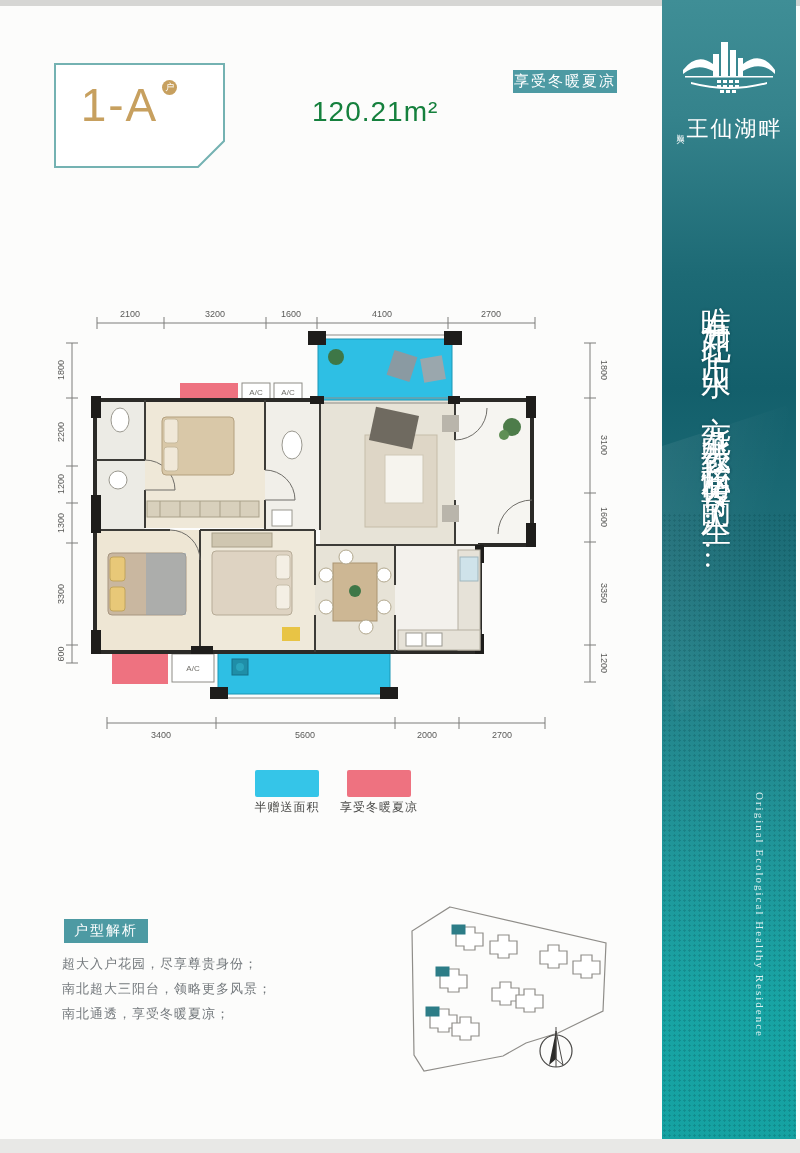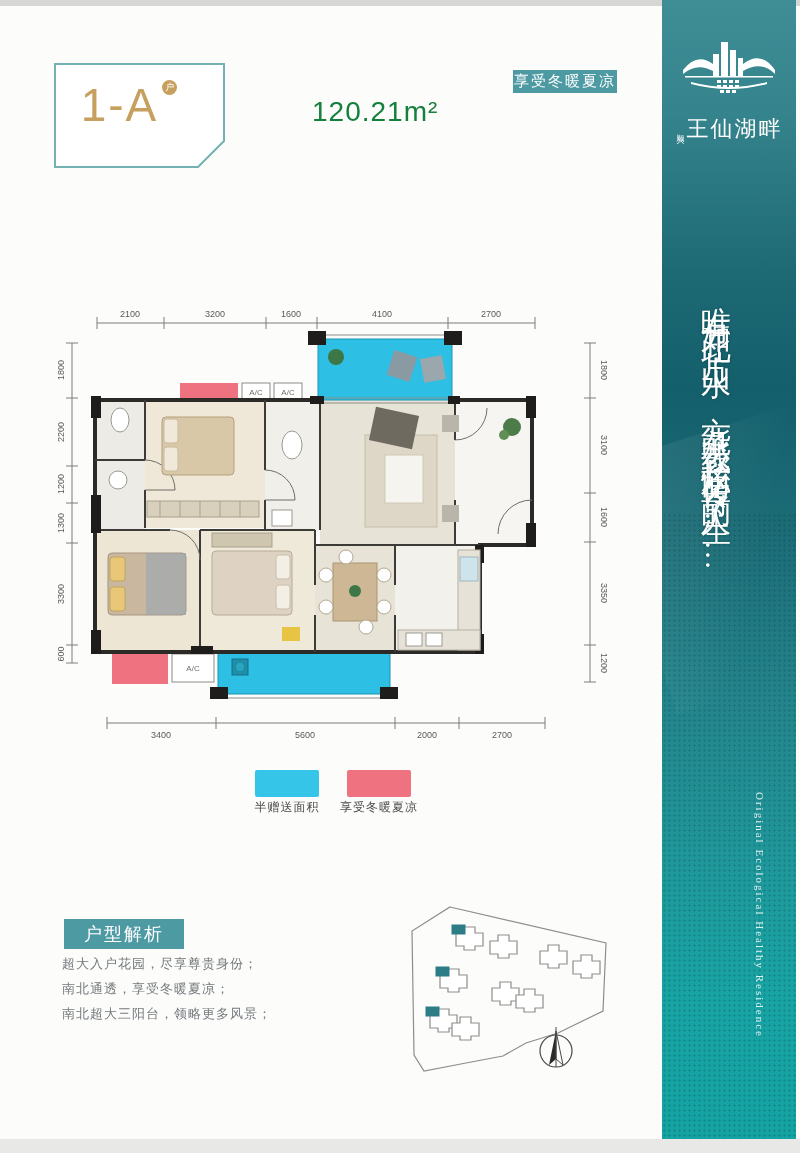--- a/index.html
+++ b/index.html
@@ -55,22 +55,22 @@
   .pillar{fill:#1e1d1b;}
   .door{stroke:#6f6d68;stroke-width:1;fill:none;}
   .actext{fill:#6f6d68;font-size:8px;font-family:"Liberation Sans",sans-serif;}
 
   
   .legend-item{position:absolute;width:110px;text-align:center;}
   .legend-swatch{width:64px;height:27px;margin:0 auto;border-radius:2px;}
   .legend-label{margin-top:2px;font-size:12px;color:#4c4c4a;letter-spacing:1px;}
 
   
-  .analysis-badge{position:absolute;left:64px;top:919px;padding:3px 20px;background:#4d9aa3;
-    color:#fff;font-size:18px;letter-spacing:2px;}
+  .analysis-badge{position:absolute;left:64px;top:919px;padding:3px 10px;background:#4d9aa3;
+    color:#fff;font-size:14px;letter-spacing:2px;}
   .analysis-points{position:absolute;left:62px;top:951px;width:300px;font-family:Liberation Serif, serif;}
   .analysis-point{font-size:13px;color:#74797d;letter-spacing:1px;line-height:25px;}
 
   
   #siteplan{position:absolute;left:408px;top:883px;}
   .site-bound{fill:none;stroke:#8f8d89;stroke-width:1.2;}
   .bldg{fill:#fff;stroke:#8f8d89;stroke-width:1.2;}
   .bldg-hl{fill:#2d7d87;stroke:#2d7d87;}
   .compass-circle{fill:none;stroke:#4a4947;stroke-width:1.2;}
 </style>
@@ -290,22 +290,22 @@
     <div class="legend-label">半赠送面积</div>
   </div>
   <div class="legend-item" style="left:324px;top:770px;">
     <div class="legend-swatch" style="background:#ee7280;"></div>
     <div class="legend-label">享受冬暖夏凉</div>
   </div>
 
   <div class="analysis-badge">户型解析</div>
   <div class="analysis-points">
     <div class="analysis-point">超大入户花园，尽享尊贵身份；</div>
+    <div class="analysis-point">南北超大三阳台，领略更多风景；</div>
     <div class="analysis-point">南北通透，享受冬暖夏凉；</div>
-    <div class="analysis-point">南北超大三阳台，领略更多风景；</div>
   </div>
 
   <svg id="siteplan" width="215" height="205" viewBox="0 0 215 205">
     <polygon class="site-bound" points="42,24 198,60 195,128 150,150 118,160 95,173 58,180 16,188 6,172 4,48"></polygon>
     <g>
       <path class="bldg" d="M48,50 h8 v-6 h11 v6 h8 v13 h-8 v4 h-11 v-4 h-8 z"></path>
       <rect class="bldg-hl" x="44" y="42" width="13" height="9"></rect>
       <path class="bldg" d="M82,58 h8 v-6 h11 v6 h8 v13 h-8 v4 h-11 v-4 h-8 z"></path>
       <path class="bldg" d="M132,68 h8 v-6 h11 v6 h8 v13 h-8 v4 h-11 v-4 h-8 z"></path>
       <path class="bldg" d="M165,78 h8 v-6 h11 v6 h8 v13 h-8 v4 h-11 v-4 h-8 z"></path>

